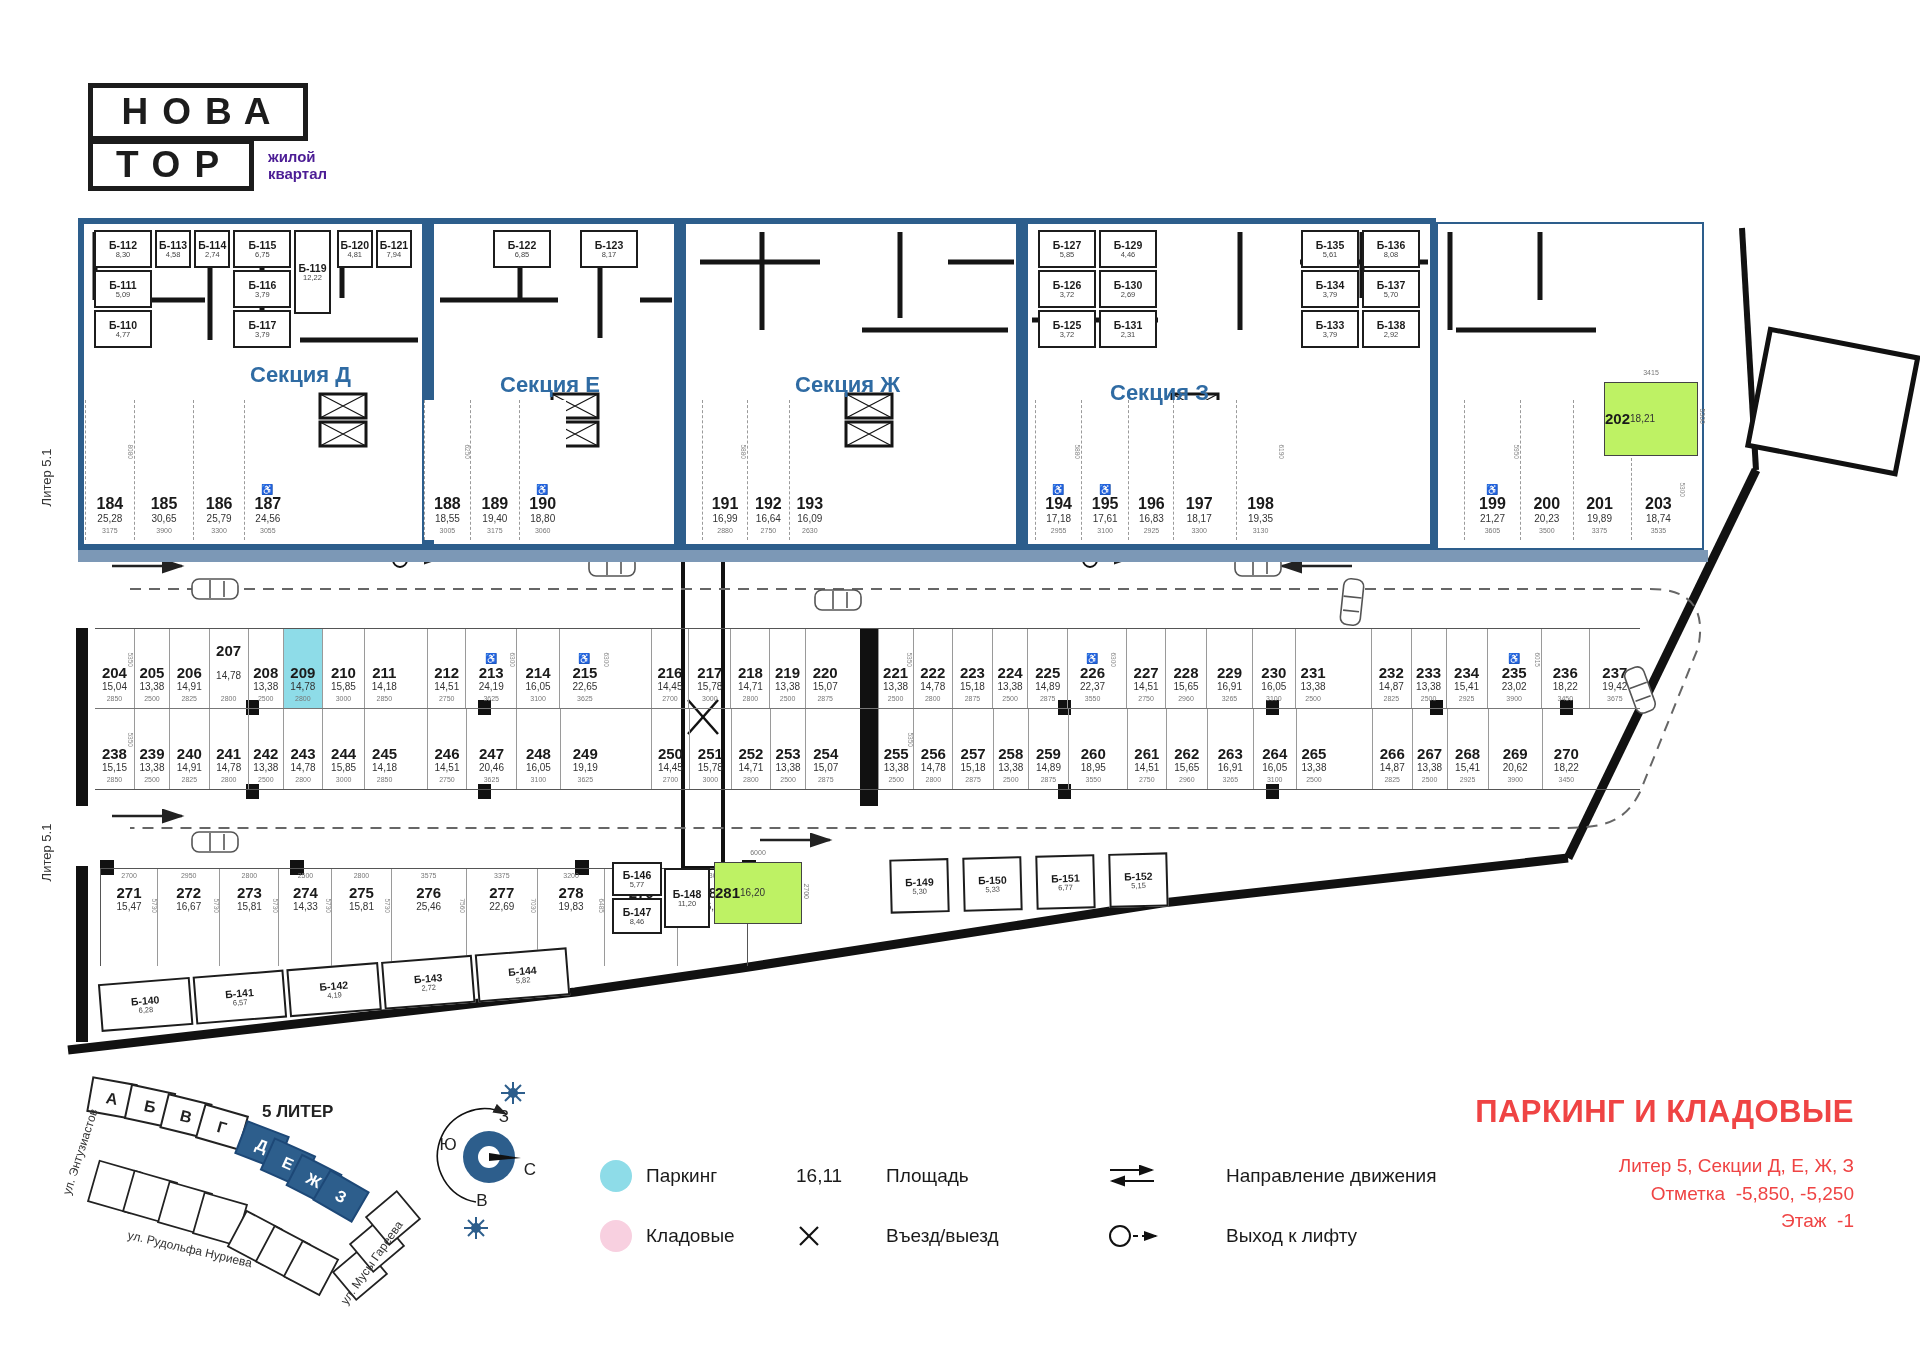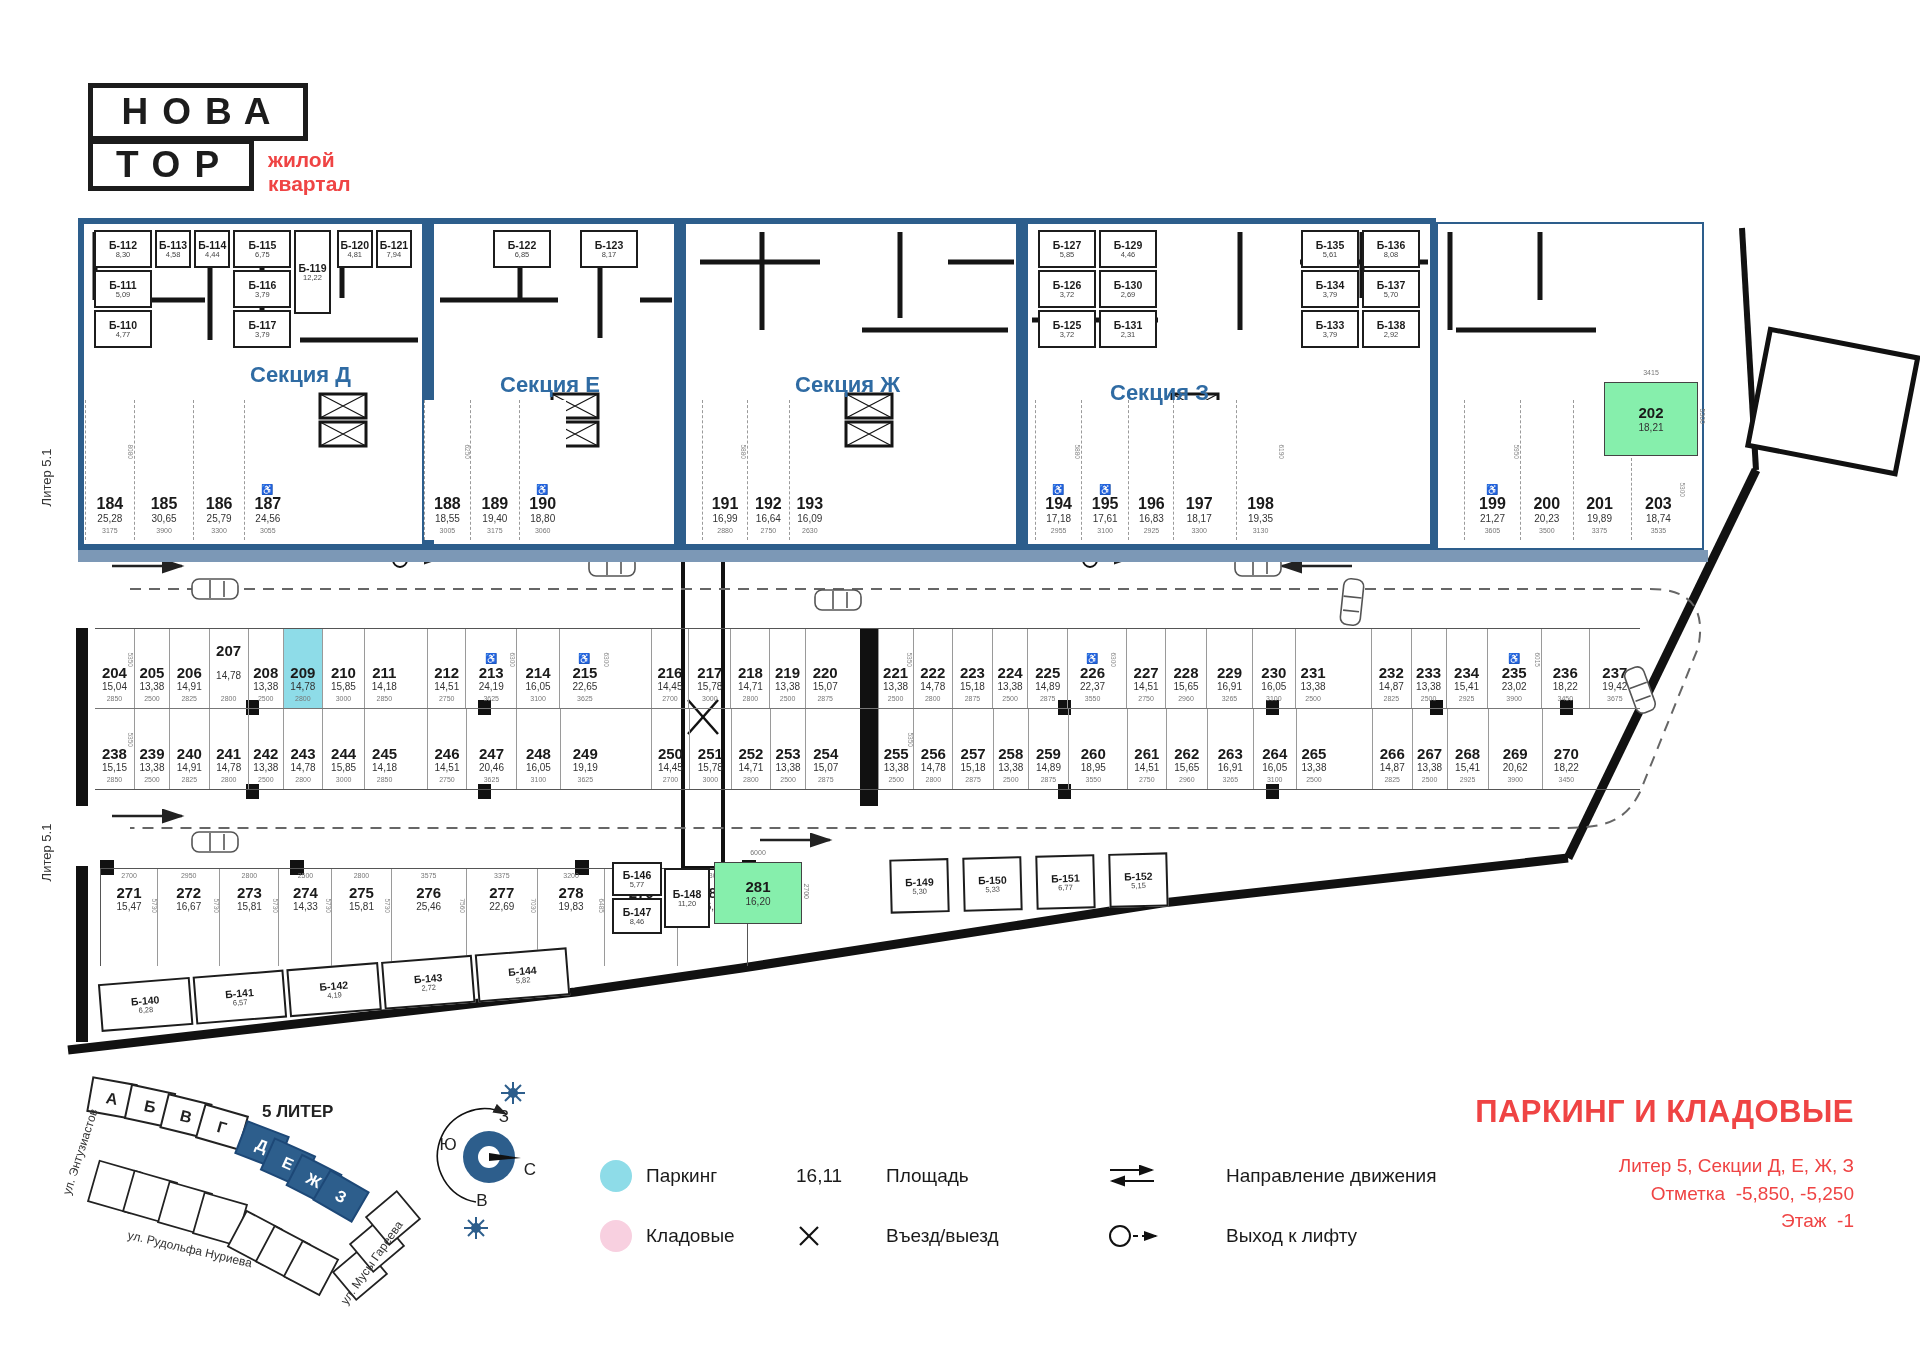--- a/index.html
+++ b/index.html
@@ -3,21 +3,21 @@
 <meta charset="utf-8">
 <style>
 *{box-sizing:border-box}
 html,body{margin:0;padding:0;background:#fff;font-family:"Liberation Sans",sans-serif}
 #canvas{position:relative;width:1920px;height:1358px;background:#fff;overflow:hidden;color:#1a1a1a}
 .abs{position:absolute}
 
 .logo-box{position:absolute;border:5px solid #1c1c1c;background:#fff;display:flex;align-items:center;justify-content:space-around;font-weight:bold;color:#1c1c1c}
 #logo1{left:88px;top:83px;width:220px;height:58px;font-size:37px;letter-spacing:14px;padding-left:10px}
 #logo2{left:88px;top:139px;width:166px;height:52px;font-size:37px;letter-spacing:14px;padding-left:7px}
-.logo-tag{position:absolute;left:268px;top:148px;font-size:21px;font-weight:bold;line-height:1.15;color:#ef4444}
+.logo-tag{position:absolute;left:268px;top:148px;font-size:15px;font-weight:bold;line-height:1.15;color:#4c1d95}
 
 .section{position:absolute;top:218px;height:332px;border:6px solid #2d5e8c;background:transparent;z-index:2;pointer-events:none}
 .seclabel{position:absolute;z-index:5;font-size:22px;font-weight:bold;color:#2f6ba3}
 .band{position:absolute;left:78px;top:550px;width:1630px;height:12px;background:#7c98b6;z-index:2}
 .z-ext{position:absolute;left:1436px;top:222px;width:268px;height:328px;border:2px solid #2d5e8c;z-index:1}
 
 .storage-band{position:absolute;left:10px;top:6px;right:10px;display:flex;gap:3px;align-items:flex-start;pointer-events:auto}
 .sstack{display:flex;flex-direction:column;gap:2px}
 .scell{border:2px solid #1c1c1c;background:#fff;width:58px;height:38px;display:flex;flex-direction:column;align-items:center;justify-content:center;line-height:1.05}
 .scell.tall{height:84px}
@@ -37,21 +37,21 @@
 .hl{background:#8edce8 !important}
 .sp{flex-basis:0}
 #rowTop{left:85px;top:400px;width:1600px;height:140px;border-bottom:0}
 #rowTop .sn{font-size:16px}
 #rowA{left:95px;top:628px;width:1545px;height:80px;border-top:1.5px solid #555}
 #rowB{left:95px;top:708px;width:1545px;height:82px;border-top:1px solid #777;border-bottom:1.5px solid #555}
 #rowC{left:100px;top:868px;width:648px;height:98px;border:1.5px solid #555;border-bottom:none}
 .dimtop .stall{justify-content:flex-start;padding-top:3px}
 .dimtop .sd{order:-1;margin:0 0 4px 0}
 
-.minibox{position:absolute;border:1.5px solid #444;background:#86efac;display:flex;flex-direction:column;align-items:center;justify-content:center;z-index:4;line-height:1.2}
+.minibox{position:absolute;border:1.5px solid #444;background:#bef264;display:flex;flex-direction:row;align-items:center;z-index:4;line-height:1.2}
 #stall202{left:1604px;top:382px;width:94px;height:74px}
 #stall281{left:714px;top:862px;width:88px;height:62px}
 .dim-top{position:absolute;top:-14px;left:0;right:0;text-align:center;font-size:7px;color:#777}
 .dim-right{position:absolute;right:-13px;top:40%;transform:rotate(90deg);font-size:7px;color:#777}
 
 #sbl{left:102px;top:984px;width:470px;height:52px;transform:rotate(-4.5deg);transform-origin:left bottom;display:flex;gap:3px;z-index:4}
 #sbl .scell{height:48px;flex:1}
 #sbr{left:890px;top:856px;width:278px;height:56px;display:flex;gap:14px;transform:rotate(-1.5deg);z-index:4}
 #sbr .scell{height:54px;flex:1}
 .smid{z-index:4}
@@ -236,21 +236,21 @@
             <b>Б-110</b>
             <i>4,77</i>
           </div>
         </div>
         <div class="scell">
           <b>Б-113</b>
           <i>4,58</i>
         </div>
         <div class="scell">
           <b>Б-114</b>
-          <i>4,44</i>
+          <i>2,74</i>
         </div>
         <div class="sstack">
           <div class="scell">
             <b>Б-115</b>
             <i>6,75</i>
           </div>
           <div class="scell">
             <b>Б-116</b>
             <i>3,79</i>
           </div>

